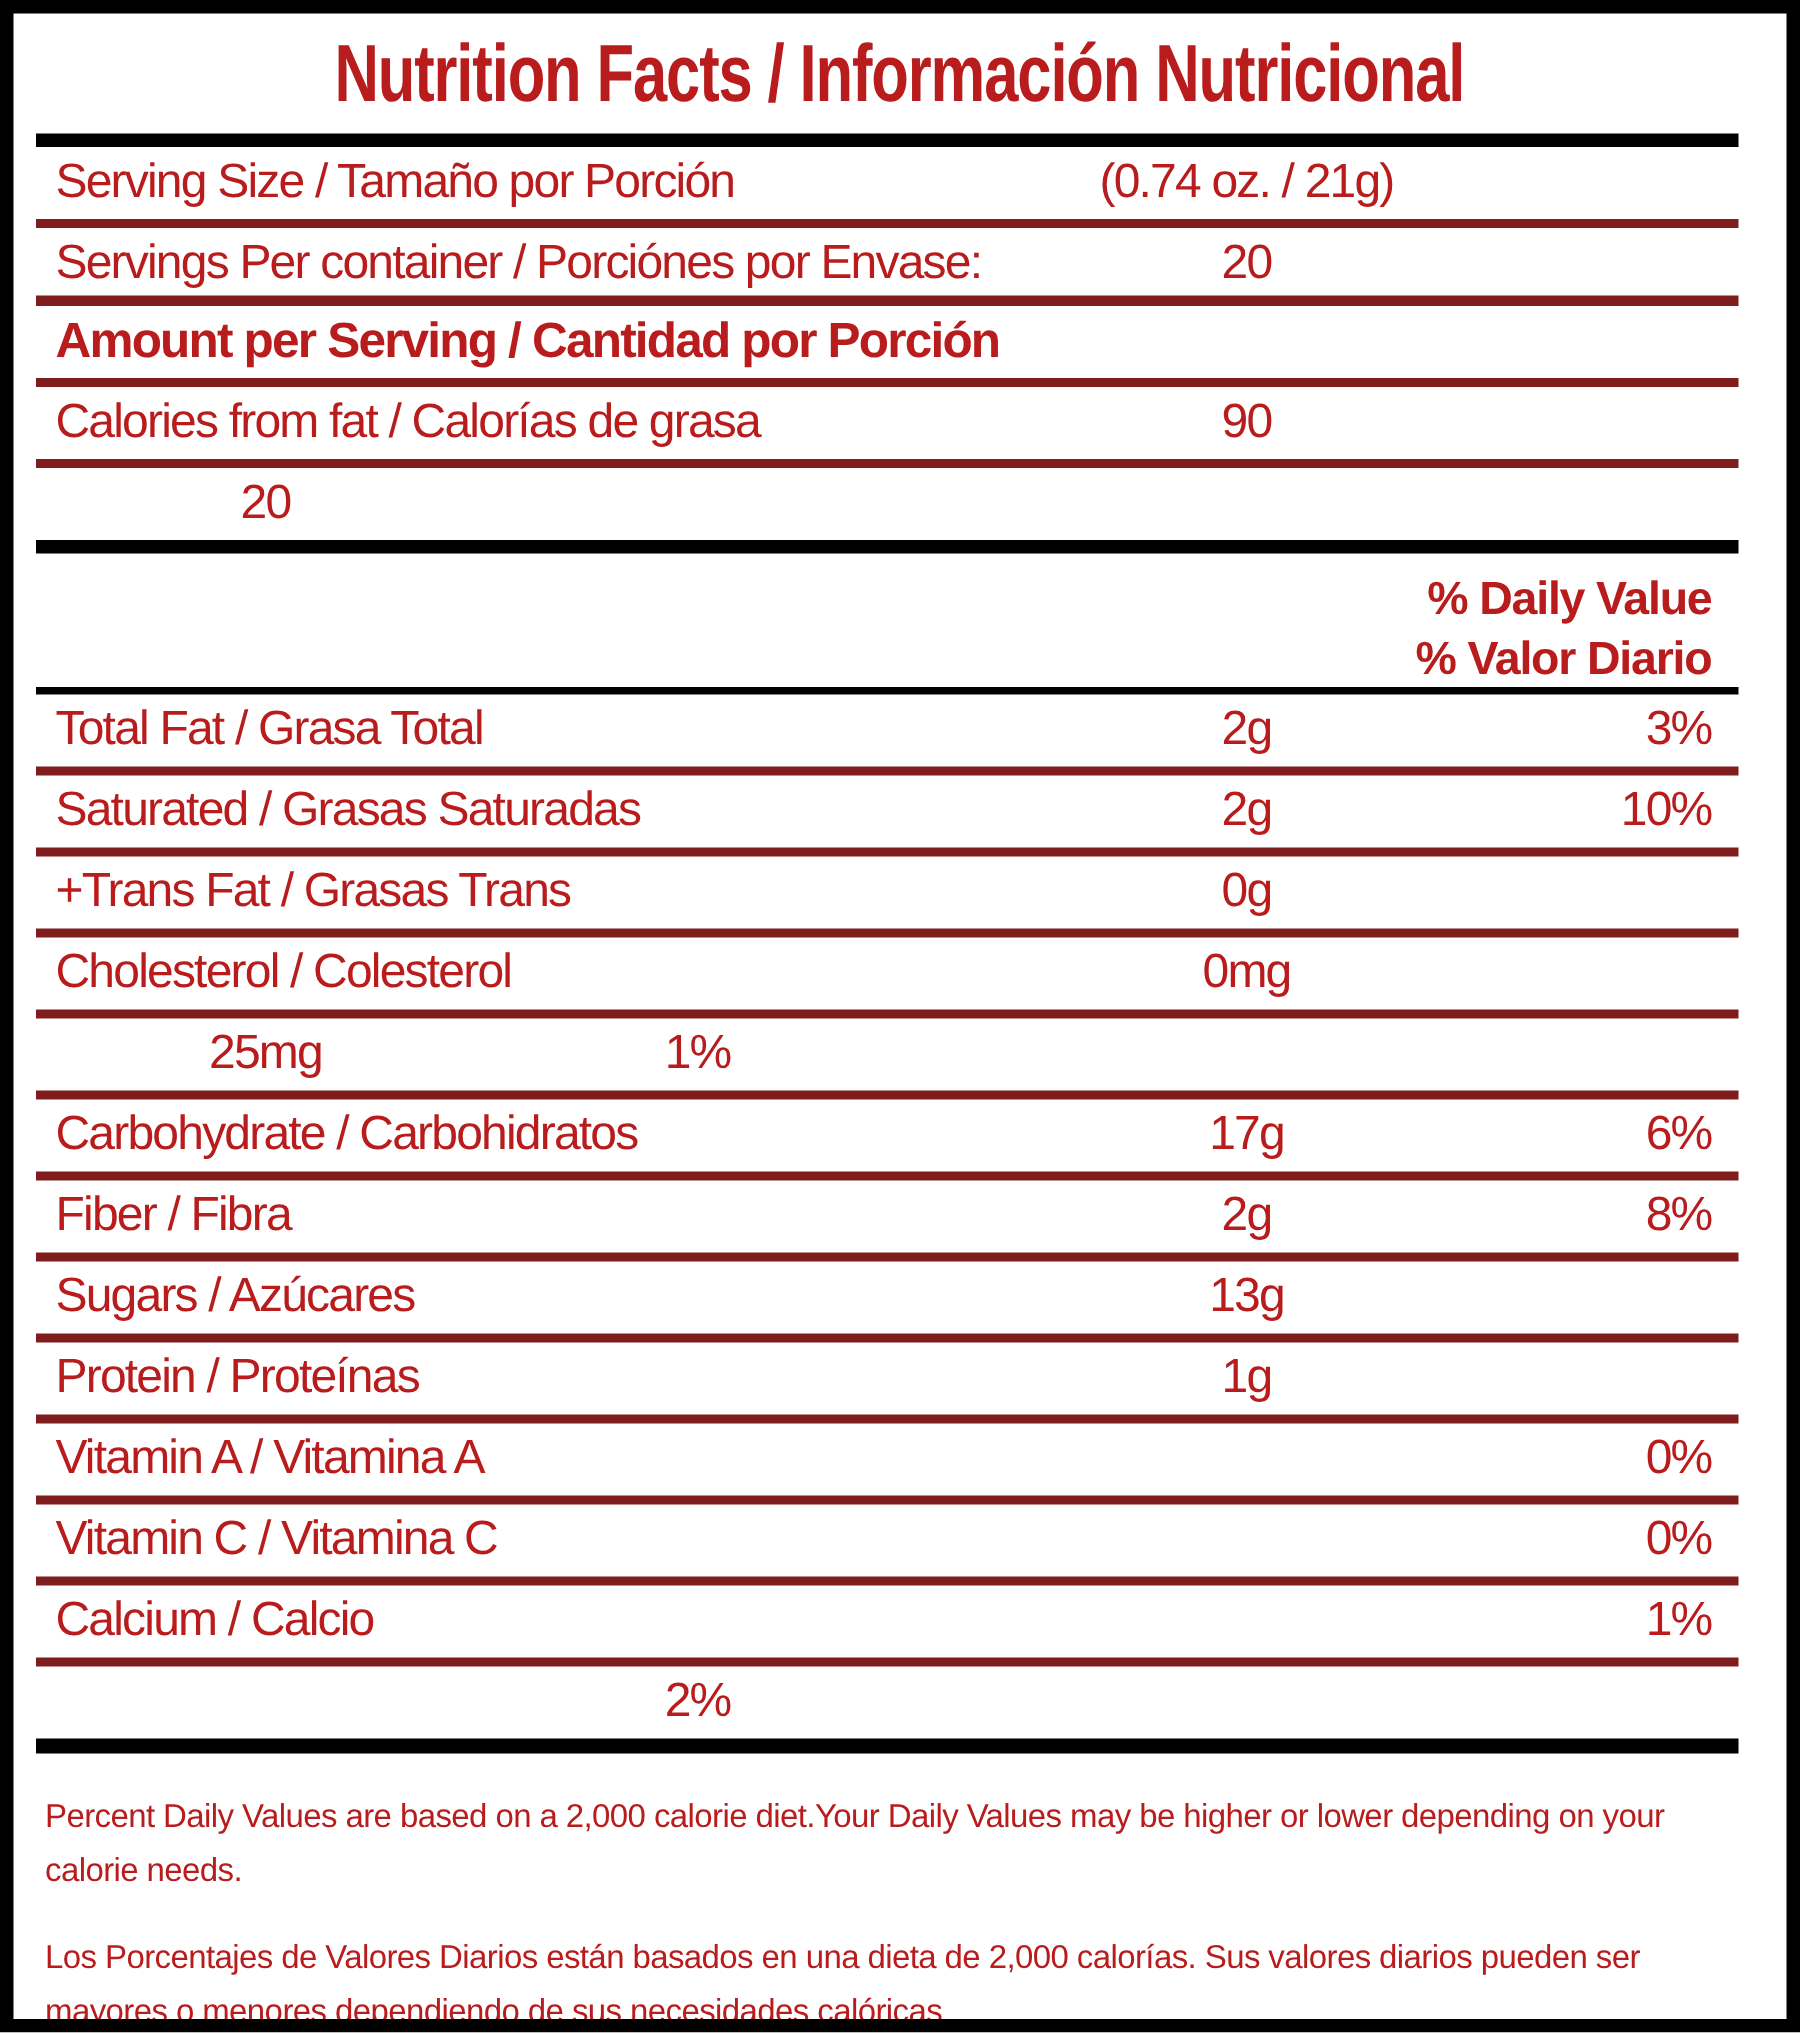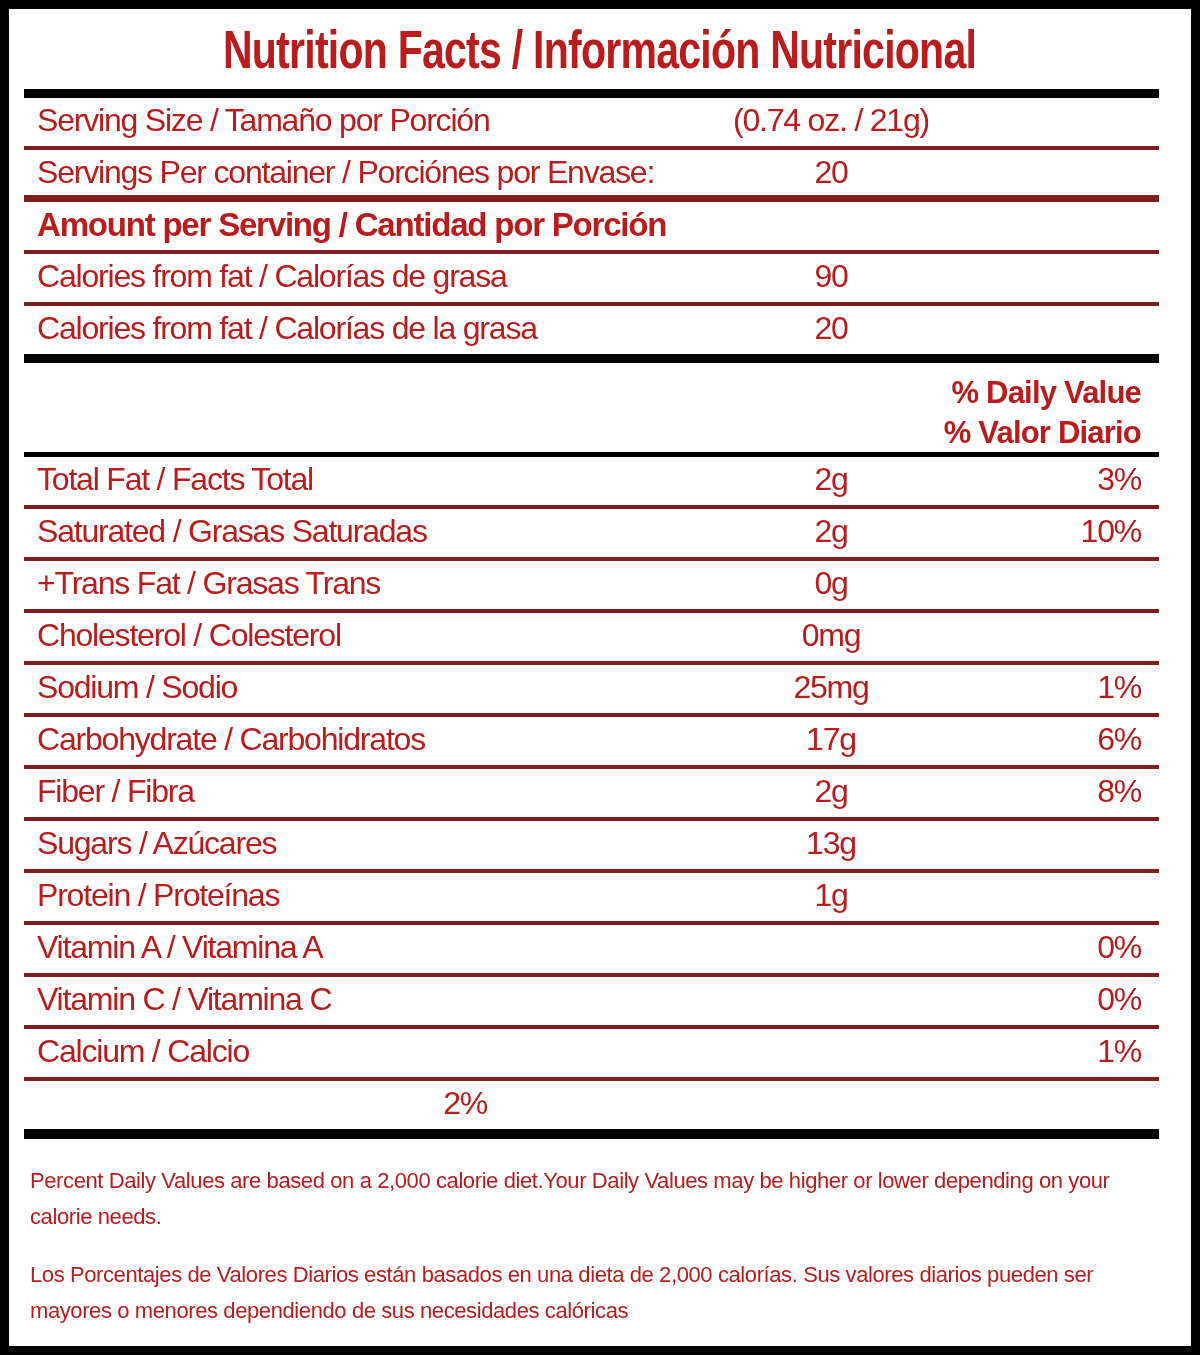--- a/index.html
+++ b/index.html
@@ -15,21 +15,21 @@
     transform:scaleX(0.76);transform-origin:center;
   }
   .bar{background:#000;margin:0 32px 0 15px;}
   .bar.h9{height:9px;}
   .bar.h10{height:10px;}
   .content{margin:0 32px 0 15px;}
   .row{
     display:flex;align-items:baseline;box-sizing:border-box;
     font-size:32px;letter-spacing:-1.2px;
     padding:4px 18px 7px 13px;line-height:37px;
-    border-bottom:4px solid #7f1d1d;
+    border-bottom:6px solid #7f1d1d;
   }
   .row.sep7{border-bottom-width:7px;padding-bottom:4px;}
   .row.nosep{border-bottom:none;}
   .row.bold{font-weight:bold;font-size:33px;}
   .col-label{flex:1 1 0;min-width:0;white-space:nowrap;}
   .col-value{width:280px;flex-shrink:0;text-align:center;white-space:nowrap;}
   .col-pct{width:170px;flex-shrink:0;text-align:right;white-space:nowrap;}
   .dv-block{
     text-align:right;font-weight:bold;font-size:31px;line-height:36px;
     letter-spacing:-0.8px;
@@ -70,37 +70,36 @@
     </div>
 
     <div id="calories-rows">
   <div class="row">
     <span class="col-label">Calories from fat / Calorías de grasa</span>
     <span class="col-value">90</span>
     <span class="col-pct"></span>
   </div>
 
   <div class="row nosep">
-    <span class="col-label">Calories from fat / Calorías de la grasa</span>
     <span class="col-value">20</span>
     <span class="col-pct"></span>
   </div>
 </div>
   </div>
 
   <div class="bar h9"></div>
 
   <div class="content">
     <div class="dv-block">
       <div class="dv-line1">% Daily Value</div>
       <div>% Valor Diario</div>
     </div>
     <div id="nutrient-rows">
   <div class="row">
-    <span class="col-label">Total Fat / Facts Total</span>
+    <span class="col-label">Total Fat / Grasa Total</span>
     <span class="col-value">2g</span>
     <span class="col-pct">3%</span>
   </div>
 
   <div class="row">
     <span class="col-label">Saturated / Grasas Saturadas</span>
     <span class="col-value">2g</span>
     <span class="col-pct">10%</span>
   </div>
 
@@ -110,21 +109,20 @@
     <span class="col-pct"></span>
   </div>
 
   <div class="row">
     <span class="col-label">Cholesterol / Colesterol</span>
     <span class="col-value">0mg</span>
     <span class="col-pct"></span>
   </div>
 
   <div class="row">
-    <span class="col-label">Sodium / Sodio</span>
     <span class="col-value">25mg</span>
     <span class="col-pct">1%</span>
   </div>
 
   <div class="row">
     <span class="col-label">Carbohydrate / Carbohidratos</span>
     <span class="col-value">17g</span>
     <span class="col-pct">6%</span>
   </div>
 

